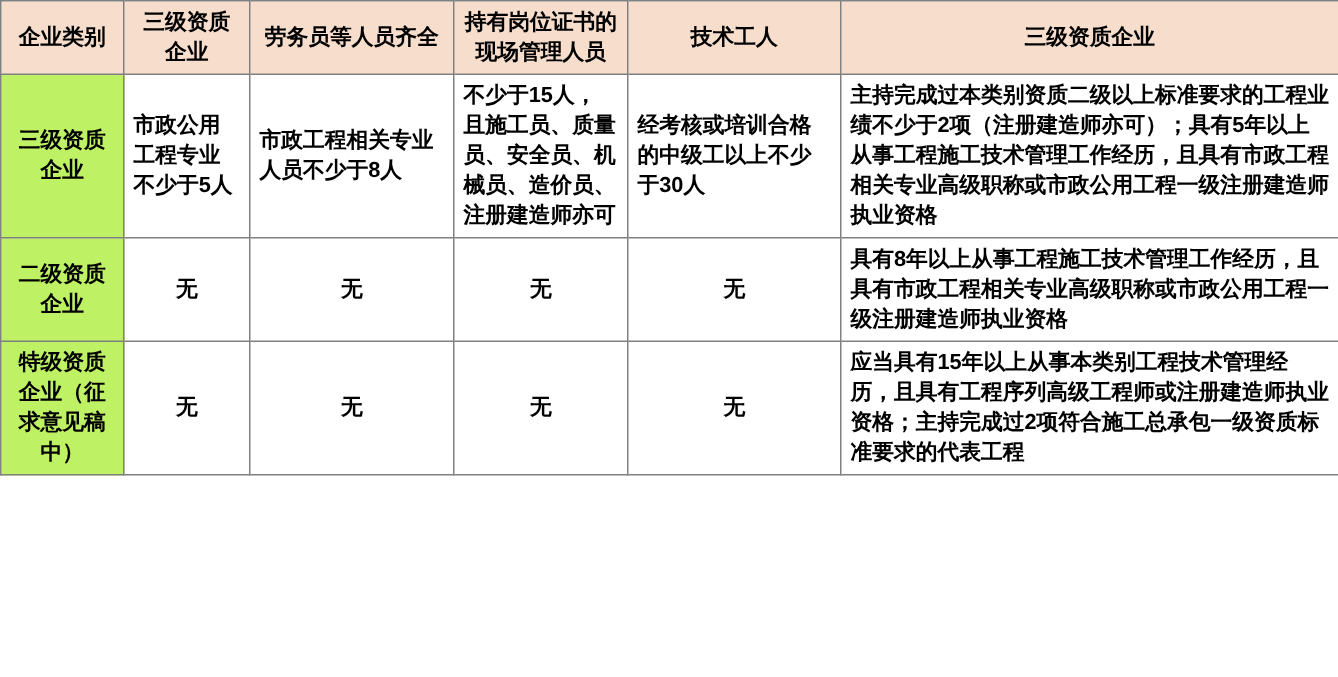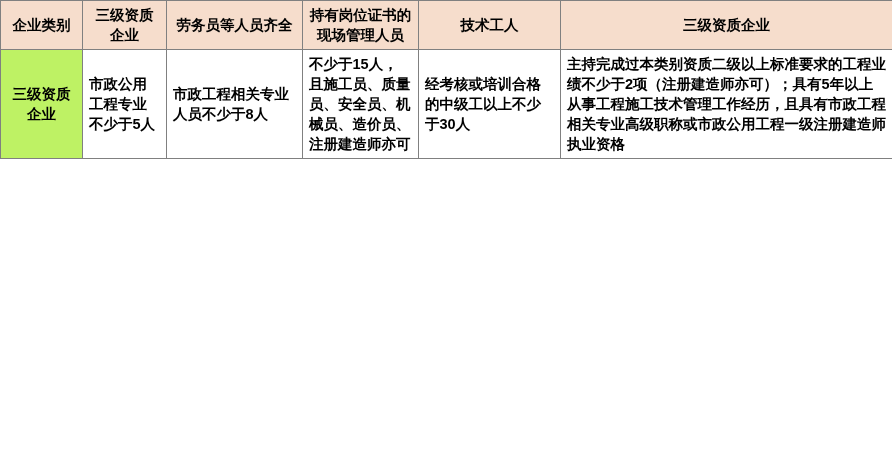--- a/index.html
+++ b/index.html
@@ -83,15 +83,31 @@
     </thead>
     <tbody>
       <tr>
         <td class="rowhead">三级资质企业</td>
         <td class="celltext">市政公用工程专业不少于5人</td>
         <td class="celltext">市政工程相关专业人员不少于8人</td>
         <td class="celltext">不少于15人，且施工员、质量员、安全员、机械员、造价员、注册建造师亦可</td>
         <td class="celltext">经考核或培训合格的中级工以上不少于30人</td>
         <td class="celltext">主持完成过本类别资质二级以上标准要求的工程业绩不少于2项（注册建造师亦可）；具有5年以上从事工程施工技术管理工作经历，且具有市政工程相关专业高级职称或市政公用工程一级注册建造师执业资格</td>
       </tr>
+      <tr>
+        <td class="rowhead">二级资质企业</td>
+        <td class="cellcenter">无</td>
+        <td class="cellcenter">无</td>
+        <td class="cellcenter">无</td>
+        <td class="cellcenter">无</td>
+        <td class="celltext">具有8年以上从事工程施工技术管理工作经历，且具有市政工程相关专业高级职称或市政公用工程一级注册建造师执业资格</td>
+      </tr>
+      <tr>
+        <td class="rowhead">特级资质企业（征求意见稿中）</td>
+        <td class="cellcenter">无</td>
+        <td class="cellcenter">无</td>
+        <td class="cellcenter">无</td>
+        <td class="cellcenter">无</td>
+        <td class="celltext">应当具有15年以上从事本类别工程技术管理经历，且具有工程序列高级工程师或注册建造师执业资格；主持完成过2项符合施工总承包一级资质标准要求的代表工程</td>
+      </tr>
     </tbody>
   </table>
 </div>
 
 </body></html>

